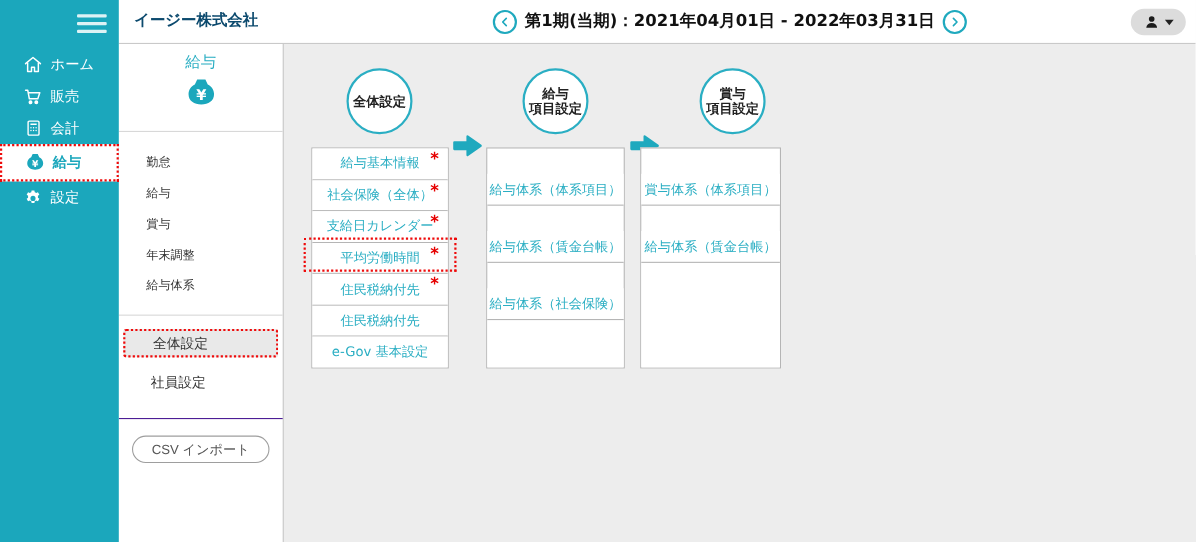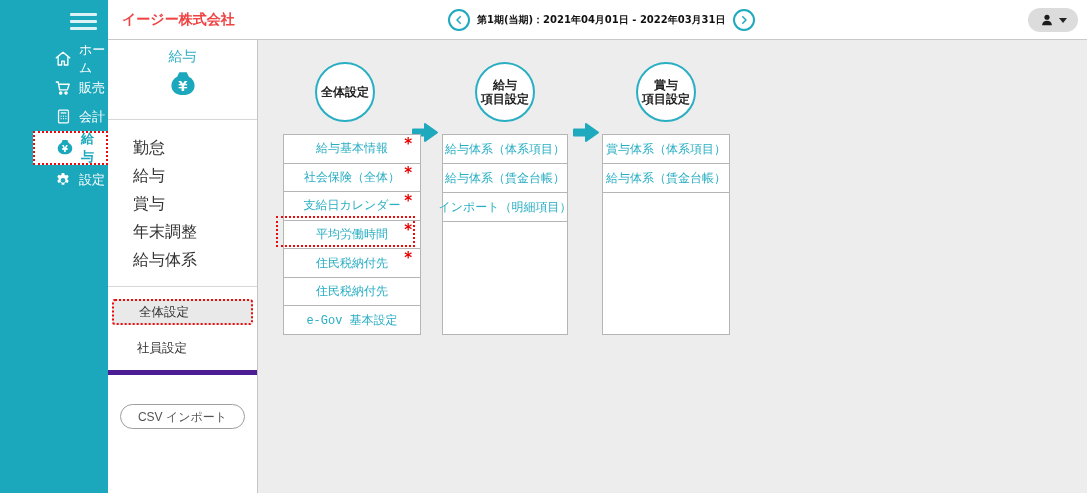--- a/index.html
+++ b/index.html
@@ -1,58 +1,58 @@
 <!DOCTYPE html>
 <html><head>
 <meta charset="utf-8">
 <style>
   * { margin:0; padding:0; box-sizing:border-box; }
   body { font-family:"DejaVu Sans","Liberation Sans",sans-serif; background:#fff; }
   .app { position:relative; width:1087px; height:493px; background:#fff; overflow:hidden; }
 
   
   .topbar { position:absolute; left:108px; top:0; right:0; height:40px; background:#fff; border-bottom:1px solid #c9c9c9; }
-  .company { position:absolute; left:14px; top:0; line-height:39px; font-size:14px; font-weight:bold; color:#ef4444; white-space:nowrap;text-align:right; }
+  .company { position:absolute; left:14px; top:0; line-height:39px; font-size:14px; font-weight:bold; color:#0c4a6e; white-space:nowrap;text-align:right; }
   .period { position:absolute; left:340px; top:0; height:39px; display:flex; align-items:center; gap:7px; }
-  .period-text { font-size:10px; font-weight:bold; color:#111; white-space:nowrap; }
+  .period-text { font-size:15px; font-weight:bold; color:#111; white-space:nowrap; }
   .circ-arrow { width:22px; height:22px; border-radius:50%; border:2px solid #1fa9be; background:#fff; display:flex; align-items:center; justify-content:center; cursor:pointer; flex:none; }
   .user-pill { position:absolute; top:8px; right:9px; width:50px; height:24px; background:#dcdcdc; border-radius:12px; display:flex; align-items:center; justify-content:center; gap:5px; cursor:pointer; }
   .caret-down { width:0; height:0; border-left:4px solid transparent; border-right:4px solid transparent; border-top:5px solid #222; }
 
   
   .sidebar { position:absolute; left:0; top:0; width:108px; height:493px; background:#1ba7bc; z-index:2; }
   .hamburger { position:absolute; top:13px; right:11px; width:27px; cursor:pointer; }
   .hamburger span { display:block; height:3px; margin-bottom:4px; background:rgba(255,255,255,.85); border-radius:1px; }
-  .side-items { position:absolute; top:44px; left:0; width:100%;padding-left:33px; }
+  .side-items { position:absolute; top:44px; left:0; width:100%; }
   .side-item { height:29px; display:flex; align-items:center; padding-left:46px; gap:9px; color:#fff; font-size:13px; cursor:pointer; position:relative; }
   .side-item .ic { position:absolute; left:20px; width:20px; height:20px; display:flex; align-items:center; justify-content:center; }
   .side-item.selected { height:34px; background:#fff; color:#1ba7bc; border:2px dotted #ee0a0a; font-weight:bold; }
 
   
   .subsidebar { position:absolute; left:108px; top:40px; width:150px; bottom:0; background:#fff; border-right:1px solid #c4c4c4; z-index:1; }
   .sub-header { height:80px; border-bottom:1px solid #d8d8d8; text-align:center; padding-top:8px; }
   .sub-title { font-size:14px; color:#2aaec3; }
   .sub-bag { margin-top:3px; display:inline-block; color:#1ba7bc; }
   .sub-menu { padding-top:14px; }
-  .sub-menu-item { height:28px; line-height:28px; padding-left:25px; font-size:16px; color:#333; cursor:pointer; }
+  .sub-menu-item { height:28px; line-height:28px; padding-left:25px; font-size:11px; color:#333; cursor:pointer; }
   .sub-settings { margin-top:12px; border-top:1px solid #d8d8d8; padding-top:10px; }
   .sub-setting-item { height:26px; line-height:26px; padding-left:25px; margin:2px 4px 6px 4px; font-size:12.5px; color:#333; cursor:pointer; border-radius:3px; }
   .sub-setting-item.selected { background:#e9e9e9; border:2px dotted #ee0a0a; line-height:22px; margin-bottom:10px; }
-  .sub-csv { border-top:5px solid #4c1d95; padding-top:29px; text-align:center; margin-top:9px; }
+  .sub-csv { border-top:1px solid #4c1d95; padding-top:15px; text-align:center; margin-top:19px; }
   .csv-btn { display:inline-block; width:125px; height:25px; line-height:22px; border:1px solid #9e9e9e; border-radius:13px; font-size:12px; color:#555; background:#fff; cursor:pointer; }
 
   
   .main { position:absolute; left:258px; top:40px; right:0; bottom:0; background:#ededed; }
   .step-circle { position:absolute; top:22px; width:60px; height:60px; border-radius:50%; background:#fff; border:2px solid #2aaec3; display:flex; flex-direction:column; align-items:center; justify-content:center; font-size:12px; font-weight:bold; color:#222; line-height:14px; text-align:center; }
   .flow-arrow { position:absolute; top:81px; width:28px; height:23px; }
   .btn-col { position:absolute; top:94px; height:201px; background:#fff; border:1px solid #b5b5b5; display:flex; flex-direction:column; }
   .col-btn { position:relative; display:flex; align-items:center; justify-content:center; font-size:12px; color:#2aaec3; background:#fff; cursor:pointer; border-bottom:1px solid #b5b5b5; white-space:nowrap; }
   .col1 .col-btn { flex:1; }
-  .col1 .col-btn:last-child { border-bottom:none;font-family:Liberation Mono, monospace; }
-  .fixed-btn { height:29px; flex:none; }
+  .col1 .col-btn:last-child { border-bottom:none; }
+  .fixed-btn { height:29px; flex:none;margin-top:23px; }
   .col-fill { flex:1; background:#fff; }
   .req { position:absolute; right:8px; top:2px; color:#e60000; font-size:15px; font-weight:bold; line-height:1; }
   .highlight-box { position:absolute; left:18px; top:176px; width:139px; height:31px; border:2px dotted #ee0a0a; pointer-events:none; z-index:3; }
 </style>
 </head>
 <body>
 
 <div class="app">
 
   <nav class="sidebar">
@@ -188,21 +188,21 @@
       <span>項目設定</span>
     </div>
     <svg class="flow-arrow" style="left:314px;" viewBox="0 0 28 23">
         <path d="M2 8.5h12V3l12 8.5-12 8.5v-5.5H2z" fill="#1fa9be" stroke="#1fa9be" stroke-width="2" stroke-linejoin="round"></path>
       </svg>
     <div class="step-circle" style="left:378px;">
       <span>賞与</span>
       <span>項目設定</span>
     </div>
 
-    <div class="btn-col col1" style="left:25px; width:138px;">
+    <div class="btn-col col1" style="left:25px; width:125px;">
       <div class="col-btn">
         <span>給与基本情報</span>
         <span class="req">*</span>
       </div>
       <div class="col-btn">
         <span>社会保険（全体）</span>
         <span class="req">*</span>
       </div>
       <div class="col-btn">
         <span>支給日カレンダー</span>
@@ -226,26 +226,26 @@
     <div class="highlight-box"></div>
 
     <div class="btn-col" style="left:184px; width:126px;">
       <div class="col-btn fixed-btn">
         <span>給与体系（体系項目）</span>
       </div>
       <div class="col-btn fixed-btn">
         <span>給与体系（賃金台帳）</span>
       </div>
       <div class="col-btn fixed-btn">
-        <span>インポート（明細項目）</span>
+        <span>給与体系（社会保険）</span>
       </div>
       <div class="col-fill"></div>
     </div>
 
-    <div class="btn-col" style="left:344px; width:128px;">
+    <div class="btn-col" style="left:324px; width:128px;">
       <div class="col-btn fixed-btn">
         <span>賞与体系（体系項目）</span>
       </div>
       <div class="col-btn fixed-btn">
         <span>給与体系（賃金台帳）</span>
       </div>
       <div class="col-fill"></div>
     </div>
 
   </main>

